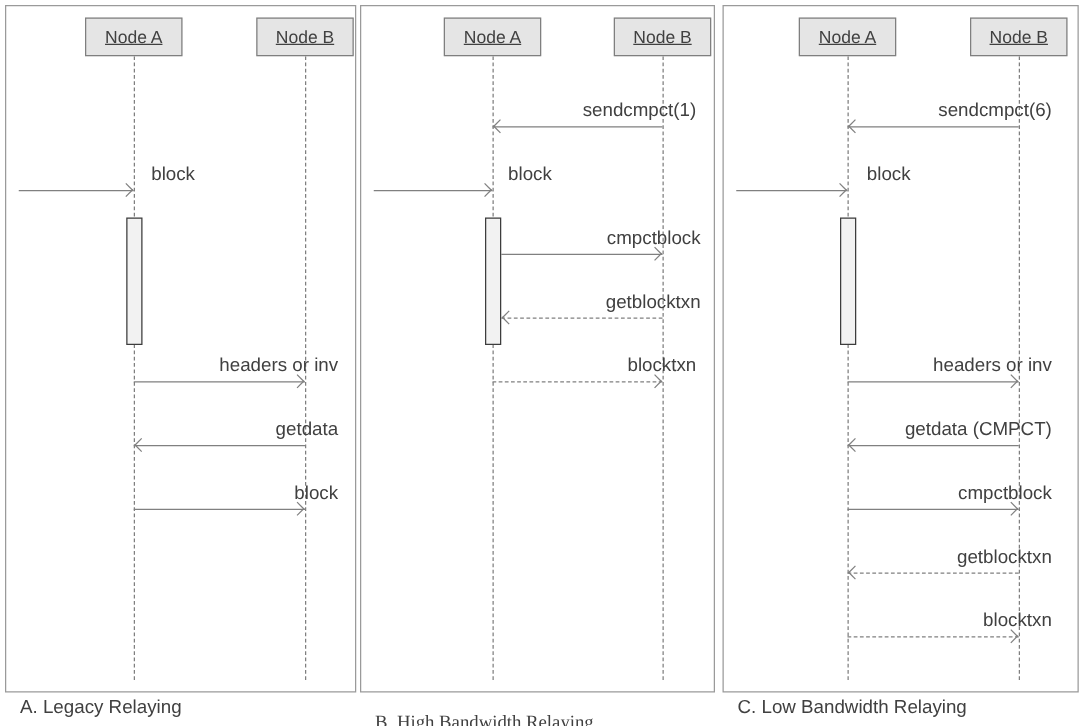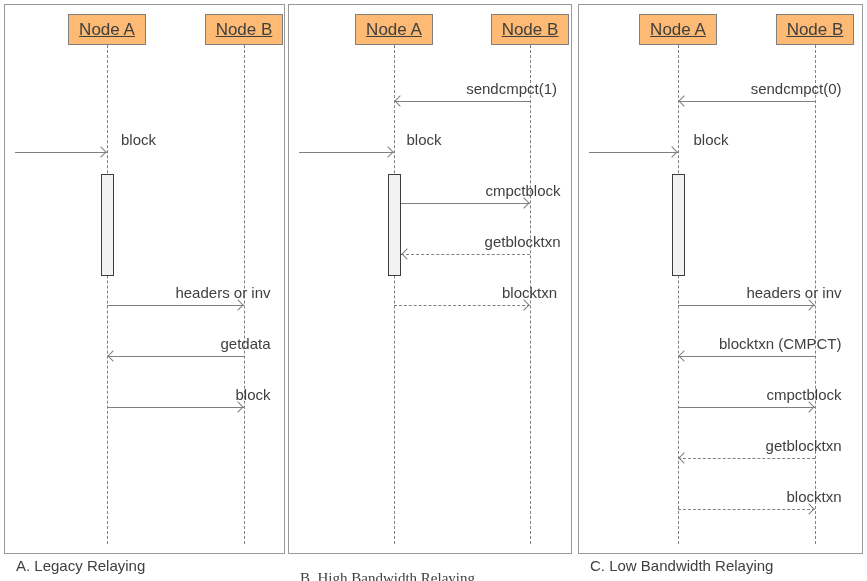--- a/index.html
+++ b/index.html
@@ -6,22 +6,22 @@
   #diagram{
     position:relative;width:867px;height:581px;background:#ffffff;overflow:hidden;
     font-family:"Liberation Sans",sans-serif;
   }
   .panel{
     position:absolute;top:4px;height:550px;box-sizing:border-box;
     border:1px solid #9a9a9a;background:#ffffff;
   }
   .actor-box{
     position:absolute;box-sizing:border-box;width:78px;height:31px;
-    border:1px solid #7f7f7f;background:#fdba74;
-    text-align:center;line-height:29px;font-size:17px;color:#404040;
+    border:1px solid #7f7f7f;background:#e5e5e5;
+    text-align:center;line-height:29px;font-size:14px;color:#404040;
     text-decoration:underline;white-space:nowrap;
   }
   .lifeline{
     position:absolute;width:0;border-left:1px dashed #7f7f7f;
   }
   .activation{
     position:absolute;box-sizing:border-box;width:13px;
     border:1px solid #3d3d3d;background:#f2f2f2;
   }
   .msg-line{
@@ -88,30 +88,30 @@
     </div>
     <div class="caption" style="left: 290px; top: 568px; font-family: Liberation Serif, serif;">B. High Bandwidth Relaying</div>
     <div class="panel" style="left: 578px; width: 285px;">
       <div class="lifeline" style="left: 99px; top: 40px; height: 499px;"></div>
       <div class="actor-box" style="left: 60px; top: 9px;">Node A</div>
       <div class="lifeline" style="left: 236px; top: 40px; height: 499px;"></div>
       <div class="actor-box" style="left: 197px; top: 9px;">Node B</div>
       <div class="activation" style="left: 93px; top: 169px; height: 102px;"></div>
       <div class="msg-line" style="left: 99px; top: 96px; width: 137px;"></div>
       <div class="chev left" style="left: 101px; top: 92px;"></div>
-      <div class="msg-label" style="left: 72.5px; top: 74px;">sendcmpct(0)</div>
+      <div class="msg-label" style="left: 72.5px; top: 74px;">sendcmpct(6)</div>
       <div class="msg-line" style="left: 10px; top: 147px; width: 89px;"></div>
       <div class="chev right" style="left: 89px; top: 143px;"></div>
       <div class="msg-label" style="left: -40.5px; top: 125px;">block</div>
       <div class="msg-line" style="left: 99px; top: 300px; width: 137px;"></div>
       <div class="chev right" style="left: 226px; top: 296px;"></div>
       <div class="msg-label" style="left: 72.5px; top: 278px;">headers or inv</div>
       <div class="msg-line" style="left: 99px; top: 351px; width: 137px;"></div>
       <div class="chev left" style="left: 101px; top: 347px;"></div>
-      <div class="msg-label" style="left: 72.5px; top: 329px;">blocktxn (CMPCT)</div>
+      <div class="msg-label" style="left: 72.5px; top: 329px;">getdata (CMPCT)</div>
       <div class="msg-line" style="left: 99px; top: 402px; width: 137px;"></div>
       <div class="chev right" style="left: 226px; top: 398px;"></div>
       <div class="msg-label" style="left: 72.5px; top: 380px;">cmpctblock</div>
       <div class="msg-line dashed" style="left: 99px; top: 453px; width: 137px;"></div>
       <div class="chev left" style="left: 101px; top: 449px;"></div>
       <div class="msg-label" style="left: 72.5px; top: 431px;">getblocktxn</div>
       <div class="msg-line dashed" style="left: 99px; top: 504px; width: 137px;"></div>
       <div class="chev right" style="left: 226px; top: 500px;"></div>
       <div class="msg-label" style="left: 72.5px; top: 482px;">blocktxn</div>
     </div>

